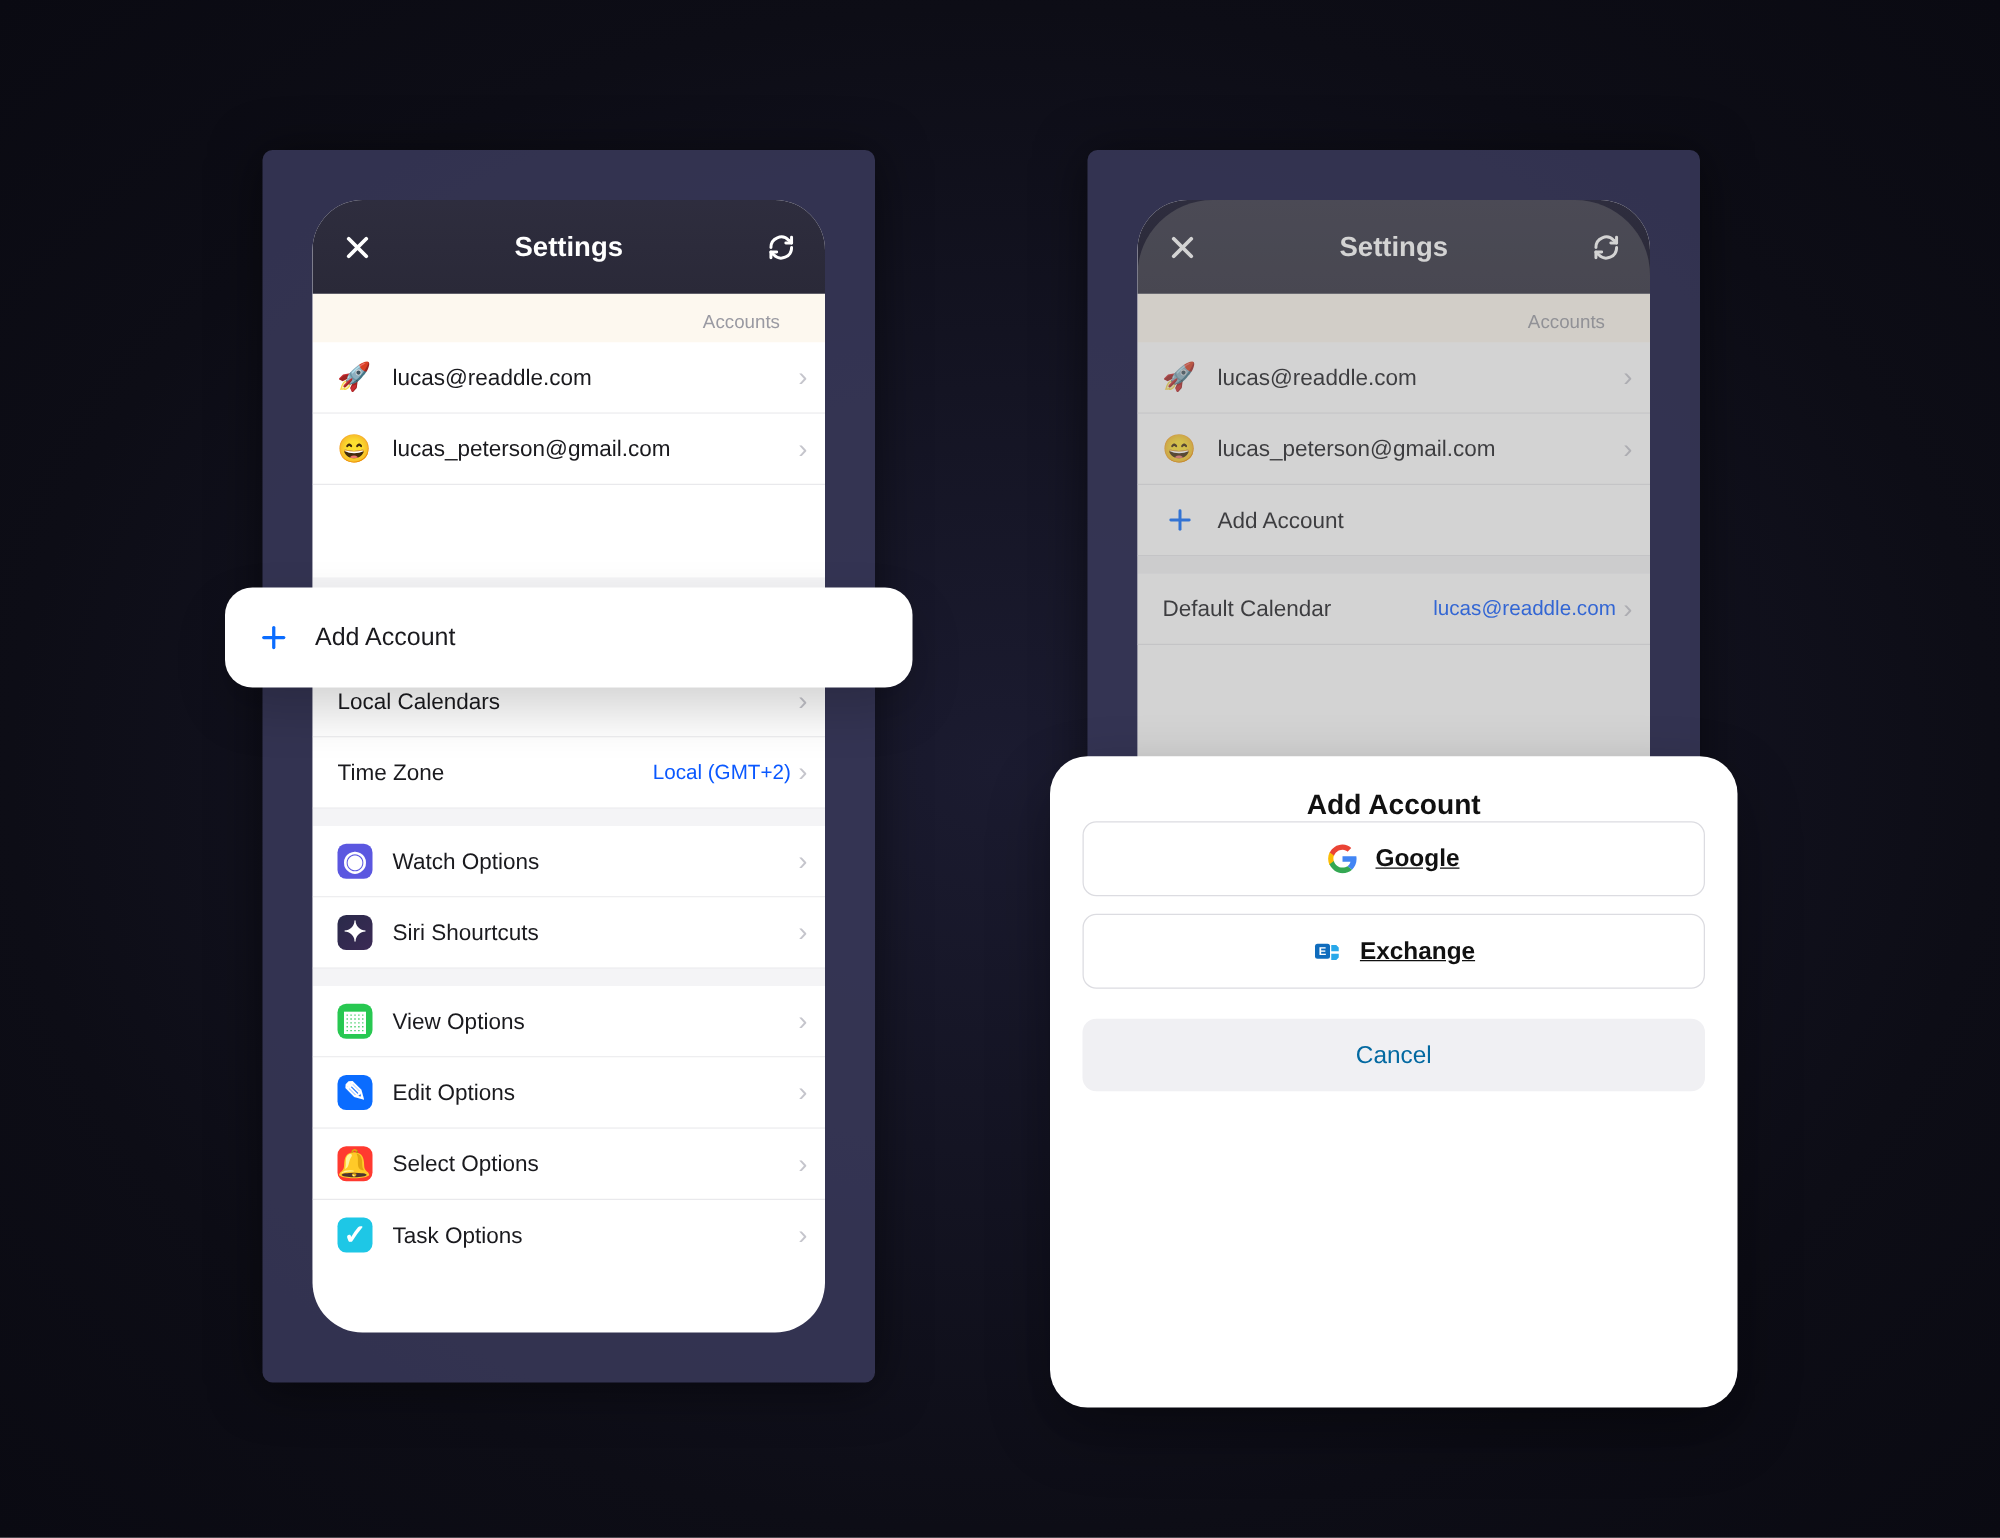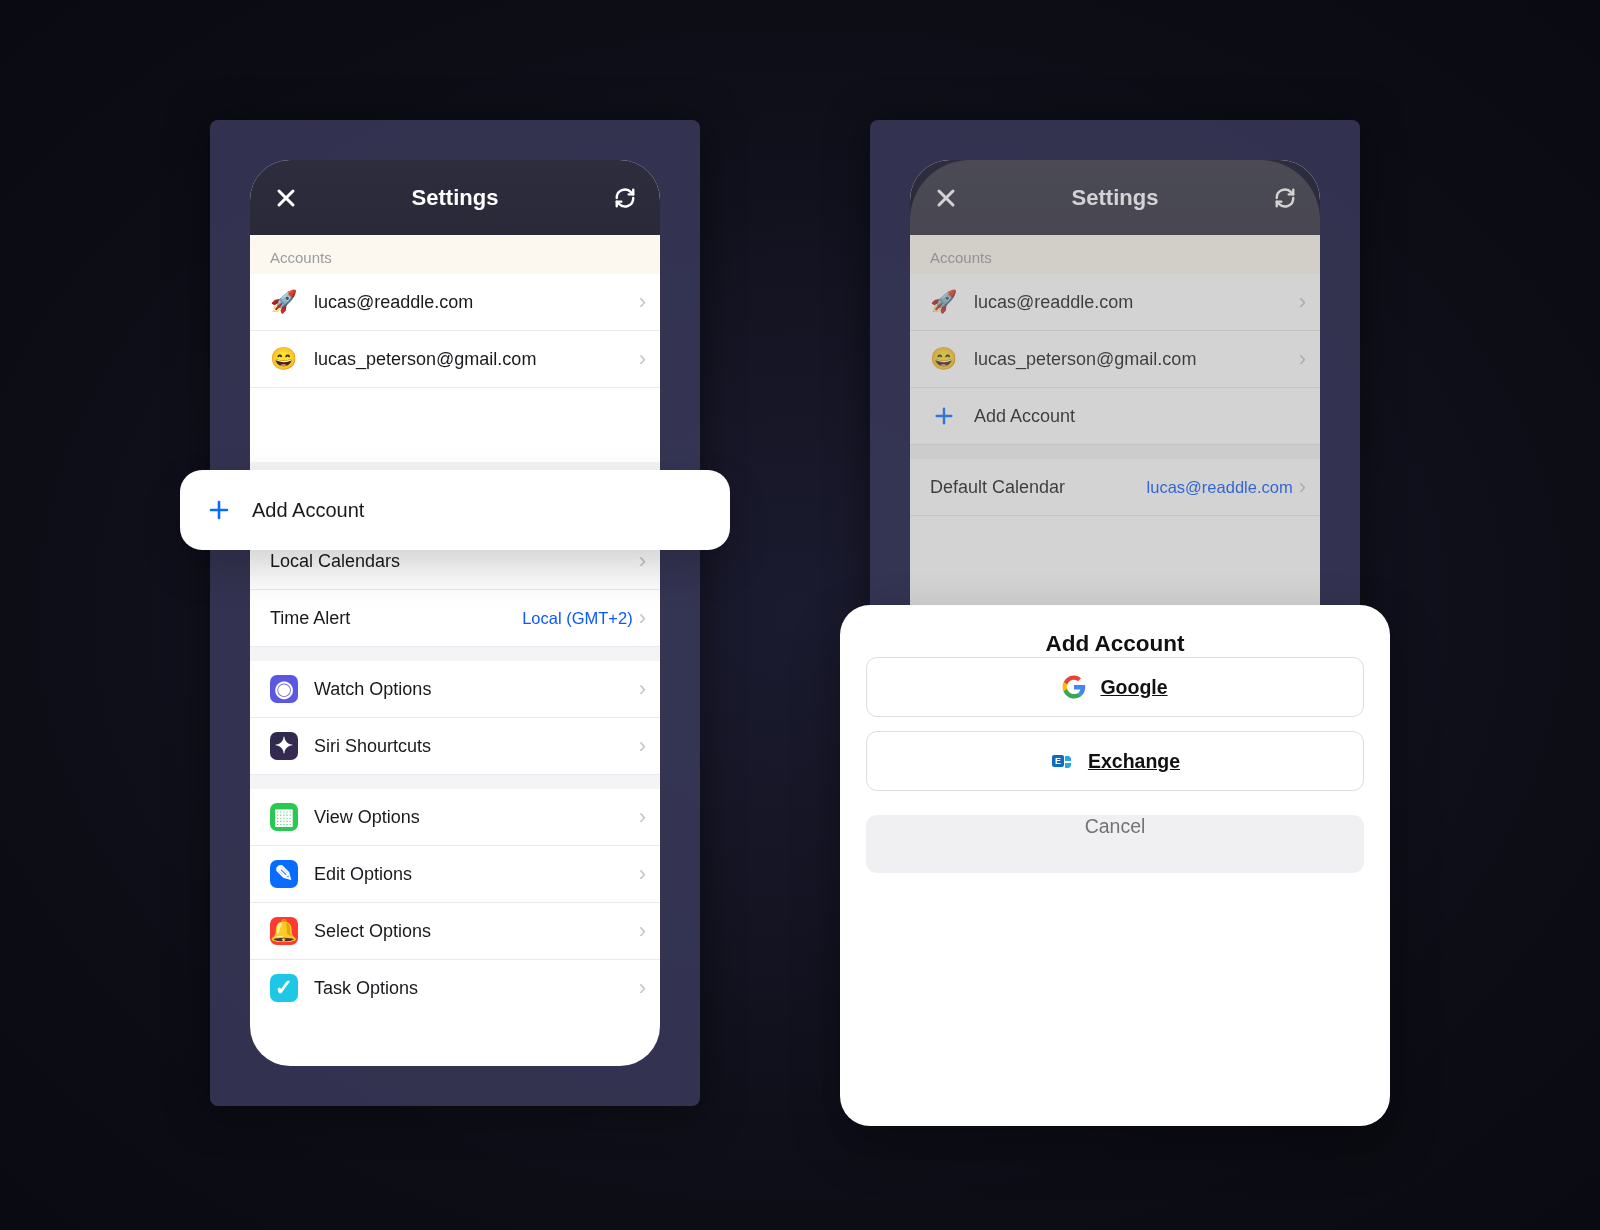--- a/index.html
+++ b/index.html
@@ -66,22 +66,23 @@
   }
   .hdr .left { left:8px; }
   .hdr .right { right:8px; }
   .hdr svg { stroke:#fff; }
 
   
   .content { overflow:hidden; }
   .section-label {
     font-size:15px;
     color:#9a9aa2;
-    padding:14px 4px 8px 20px;
+    padding:14px 36px 8px 20px;
     background:#fdf8ef;
+    text-align:right;
   }
   .row {
     display:flex;
     align-items:center;
     height:56px;
     padding:0 14px 0 20px;
     background:#fff;
     border-bottom:1px solid #e9e9ec;
     font-size:18px;
     color:#1a1a1e;
@@ -176,24 +177,24 @@
     background:#fff;
     text-decoration:underline;
   }
   .svc .logo { width:24px; height:24px; }
   .cancel {
     margin-top:24px;
     height:58px;
     border-radius:11px;
     background:#f0f0f3;
     display:flex;
-    align-items:flex-start;
+    align-items:center;
     justify-content:center;
     font-size:19.5px;
-    color:#737373;
+    color:#0369a1;
   }
 
   .ic.rounded { color:#fff; font-weight:700; }
 </style>
 </head>
 <body>
 
 <div class="stage">
 
   <div class="phone" style="left:210px; top:90px;">
@@ -237,21 +238,21 @@
         <div class="row">
           <span class="label">Default Calendar</span>
           <span class="value">lucas@readdle.com</span>
           <span class="chev">›</span>
         </div>
         <div class="row">
           <span class="label">Local Calendars</span>
           <span class="chev">›</span>
         </div>
         <div class="row">
-          <span class="label">Time Alert</span>
+          <span class="label">Time Zone</span>
           <span class="value">Local (GMT+2)</span>
           <span class="chev">›</span>
         </div>
 
         <div class="gap"></div>
 
         <div class="row">
           <span class="ic rounded" style="background:#5b57e0;">◉</span>
           <span class="label">Watch Options</span>
           <span class="chev">›</span>

